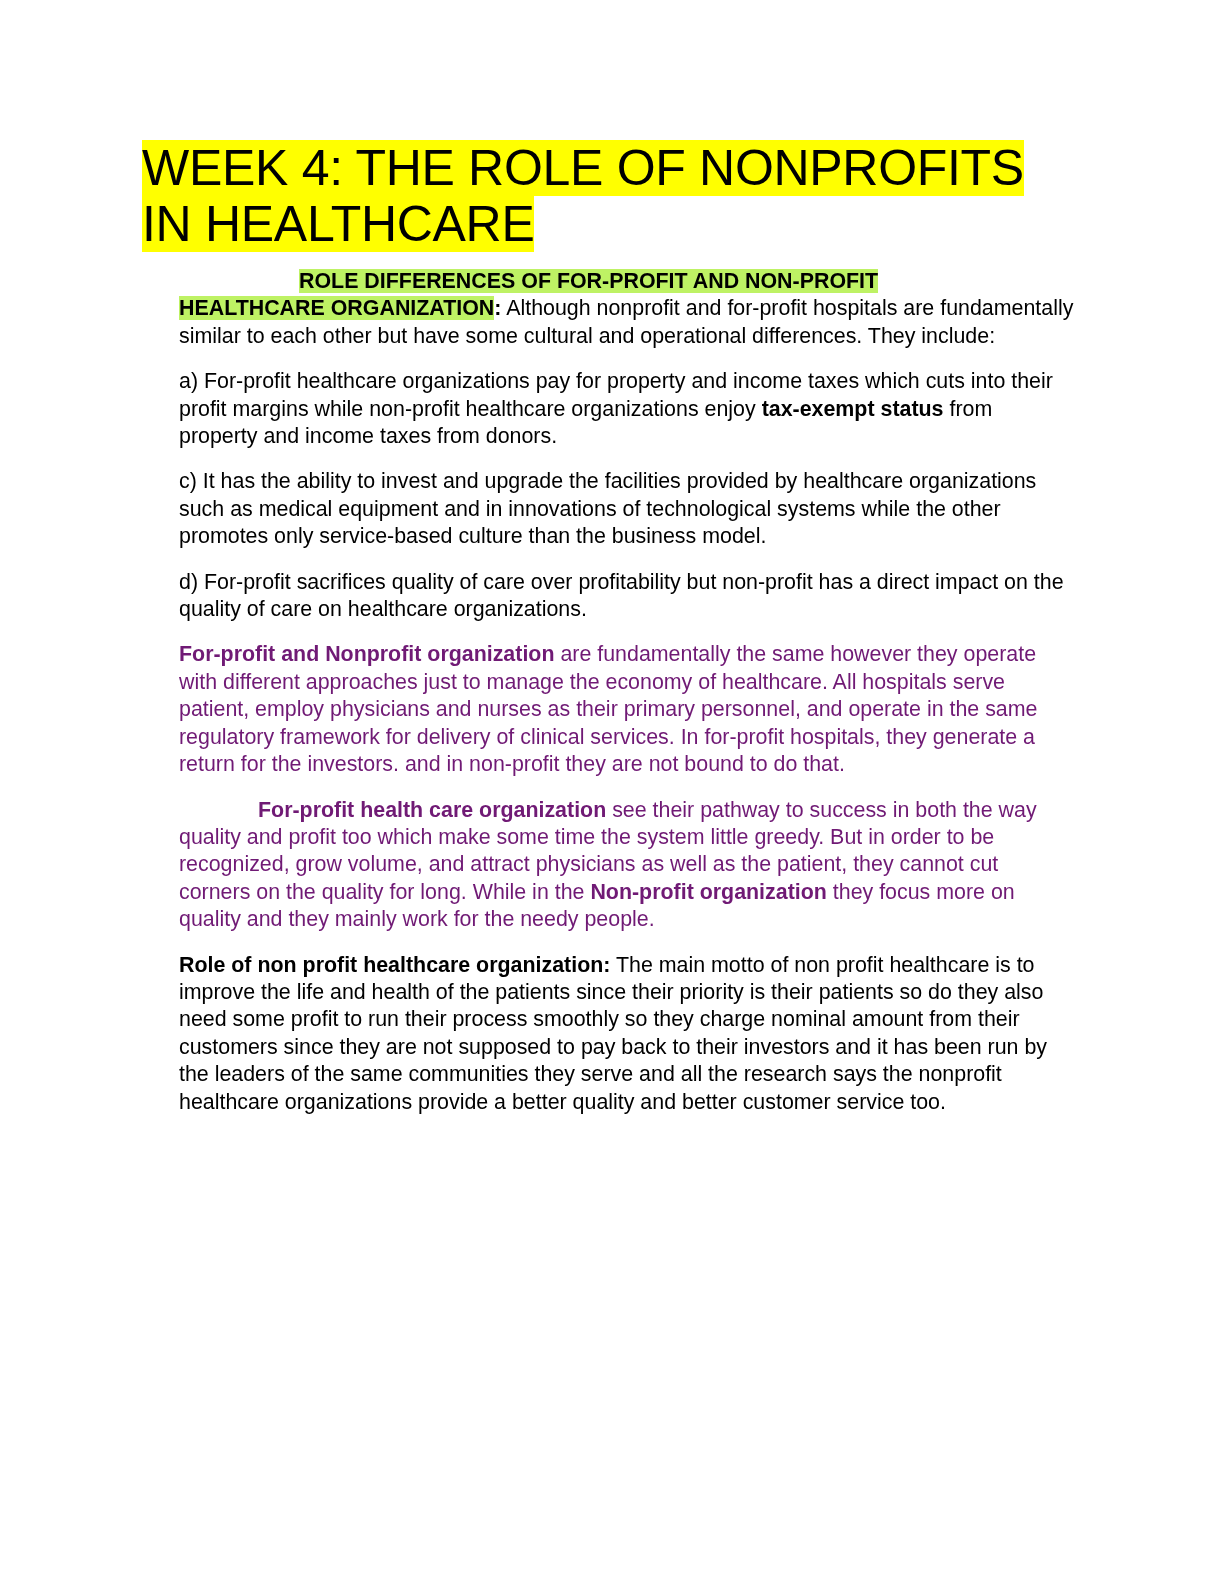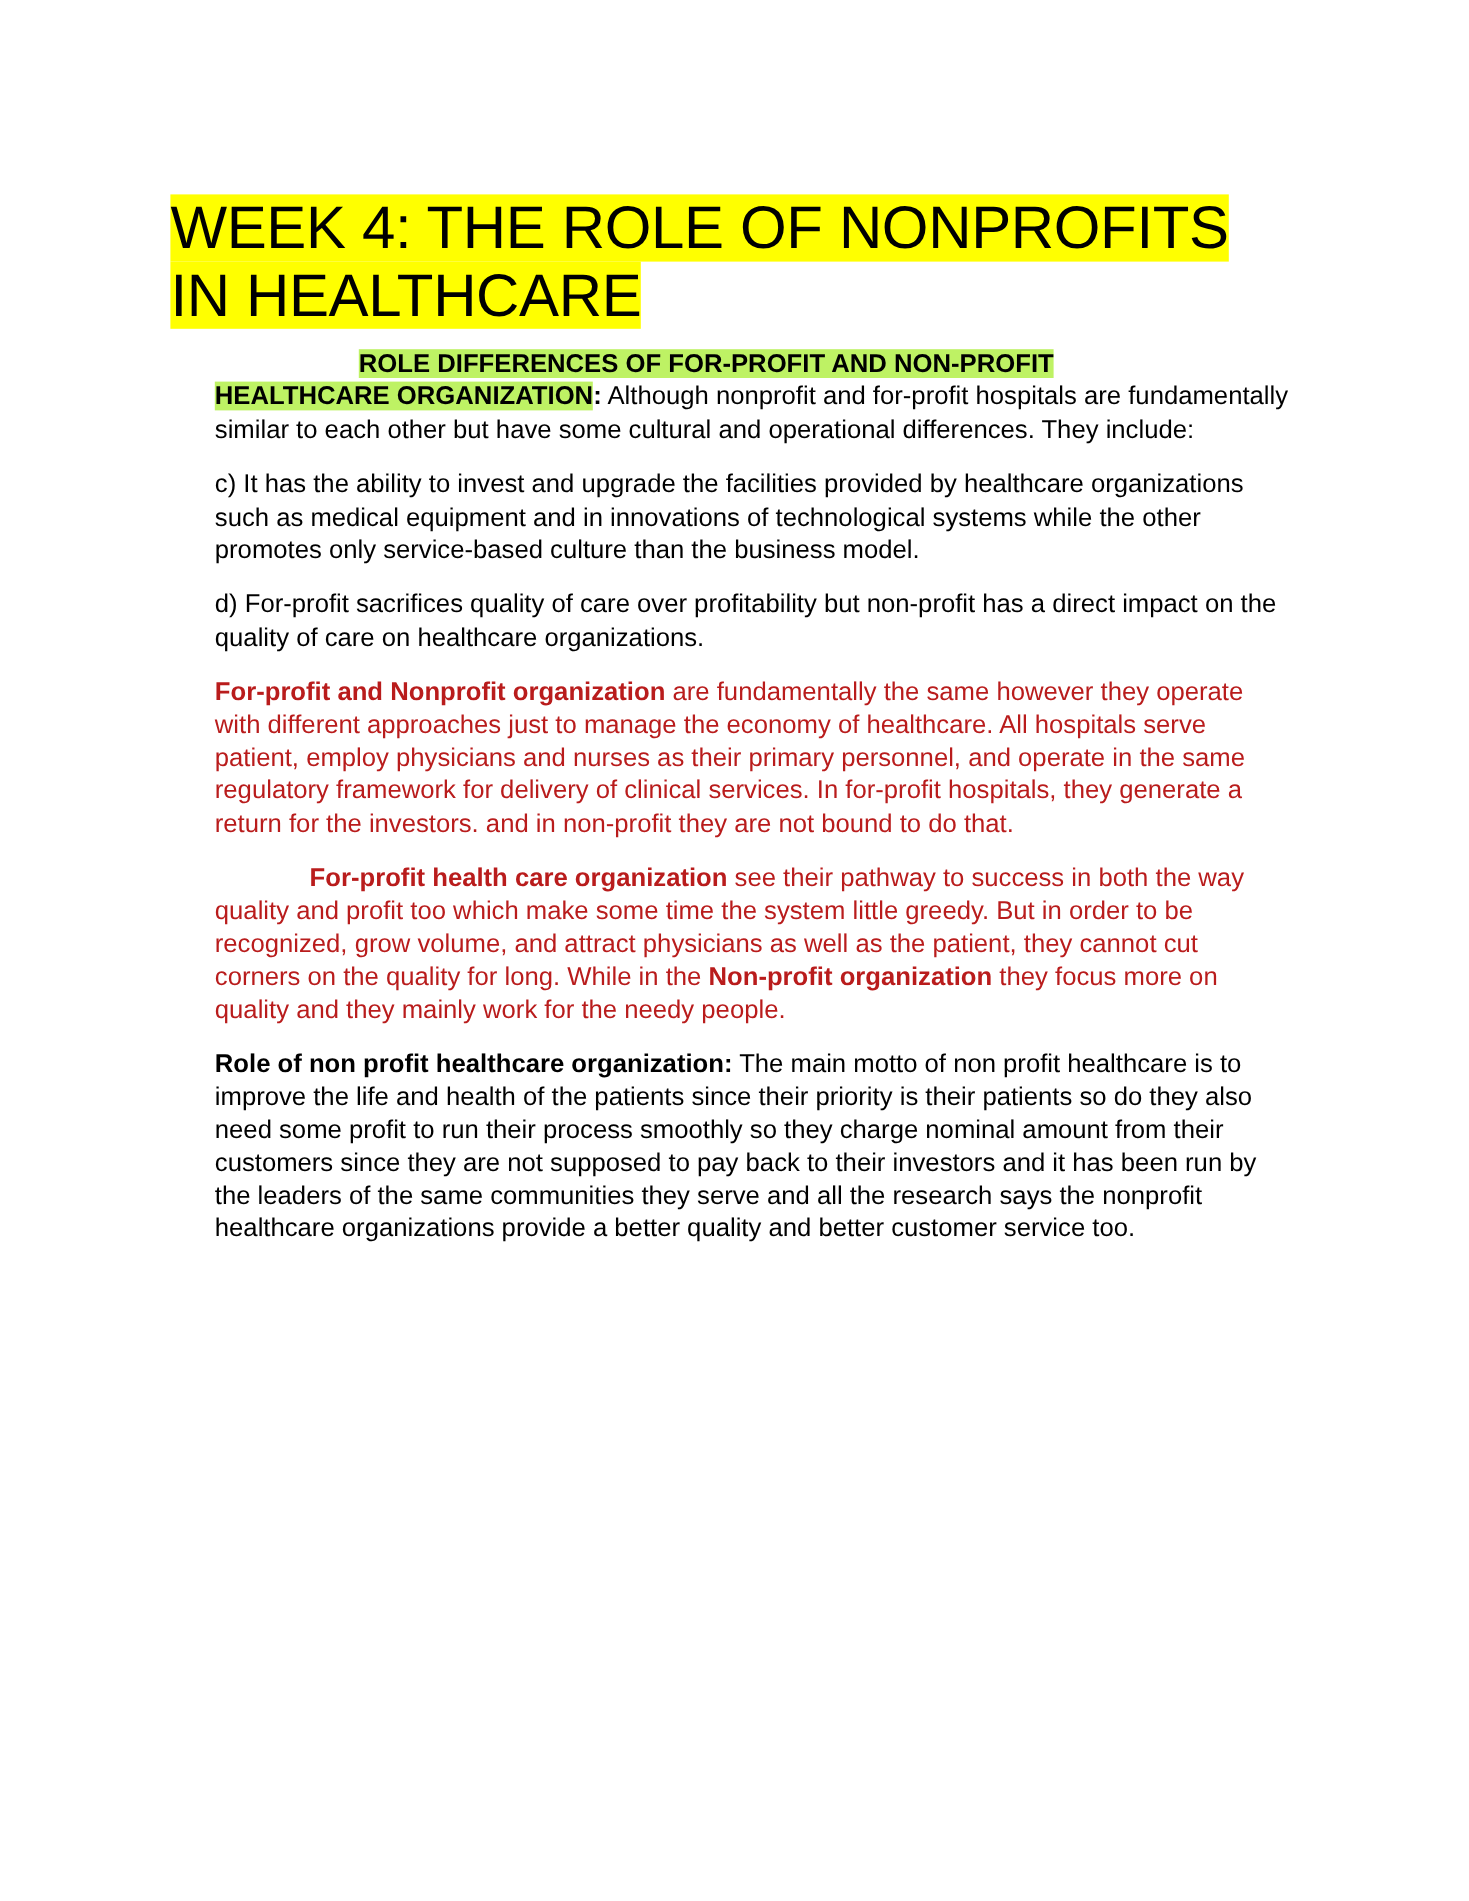--- a/index.html
+++ b/index.html
@@ -13,21 +13,20 @@
       position: relative;
       overflow: hidden;
       font-family: "Liberation Sans", sans-serif;
       color: #000;
     }
     .page {
       position: absolute;
       left: 0; top: 0;
       width: 1224px;
       height: 1140px;
-      margin-top: 22px;
     }
     .title {
       position: absolute;
       left: 142px;
       top: 140px;
       width: 940px;
       font-size: 50px;
       line-height: 56px;
       font-weight: normal;
       margin: 0;
@@ -48,40 +47,41 @@
       margin: 0 0 18px 0;
     }
     .hl-cyan {
       background: #bef264;
     }
     .subhead-indent {
       display: inline-block;
       width: 120px;
     }
     .grey {
-      color: #b91c1c;
+      color: #701a75;
     }
     b { font-weight: bold; }
     .indent-tab {
       display: inline-block;
       width: 79px;
     }
     .p-intro { margin-bottom: 18px !important; }
   </style>
 </head>
 <body>
 
 <div class="page">
 
   <h1 class="title"><span>WEEK 4: THE ROLE OF NONPROFITS IN HEALTHCARE</span></h1>
 
   <div class="content">
 
     <p class="p-intro"><b><span class="subhead-indent"></span><span class="hl-cyan">ROLE DIFFERENCES OF FOR-PROFIT AND NON-PROFIT</span><br><span class="hl-cyan">HEALTHCARE ORGANIZATION</span><span>:</span></b><span> Although nonprofit and for-profit hospitals are fundamentally similar to each other but have some cultural and operational differences. They include:</span></p>
 
+    <p><span>a) For-profit healthcare organizations pay for property and income taxes which cuts into their profit margins while non-profit healthcare organizations enjoy </span><b>tax-exempt status</b><span> from property and income taxes from donors.</span></p>
 
 
     <p>c) It has the ability to invest and upgrade the facilities provided by healthcare organizations such as medical equipment and in innovations of technological systems while the other promotes only service-based culture than the business model.</p>
 
     <p>d) For-profit sacrifices quality of care over profitability but non-profit has a direct impact on the quality of care on healthcare organizations.</p>
 
 
     <p class="grey"><b>For-profit and Nonprofit organization</b><span> are fundamentally the same however they operate with different approaches just to manage the economy of healthcare. All hospitals serve patient, employ physicians and nurses as their primary personnel, and operate in the same regulatory framework for delivery of clinical services. In for-profit hospitals, they generate a return for the investors. and in non-profit they are not bound to do that.</span></p>
 
 

